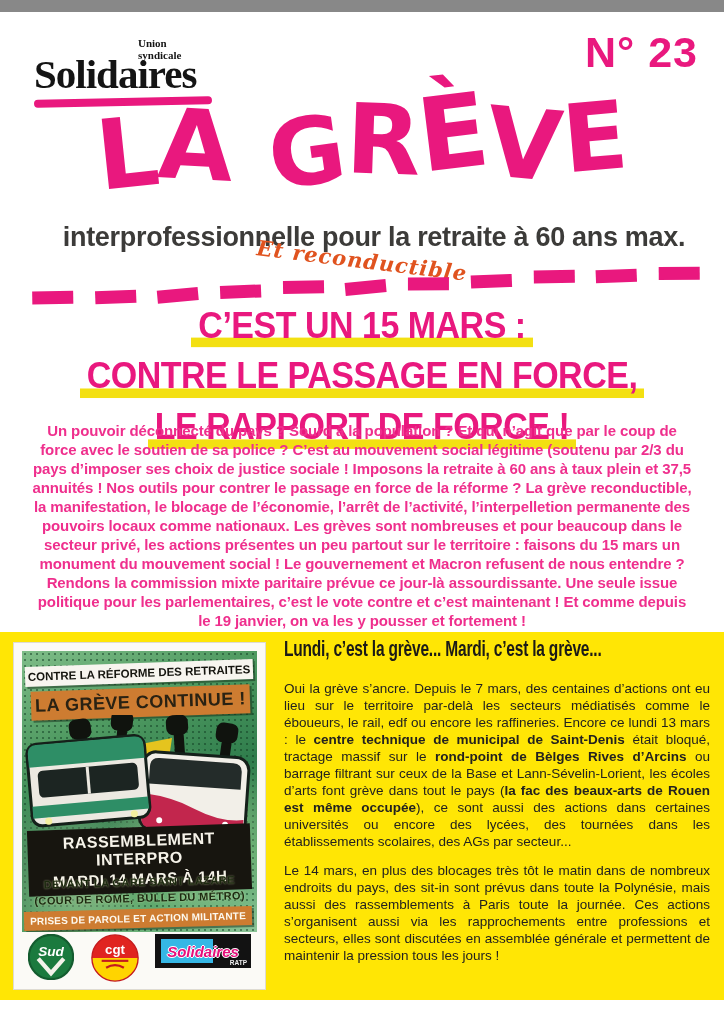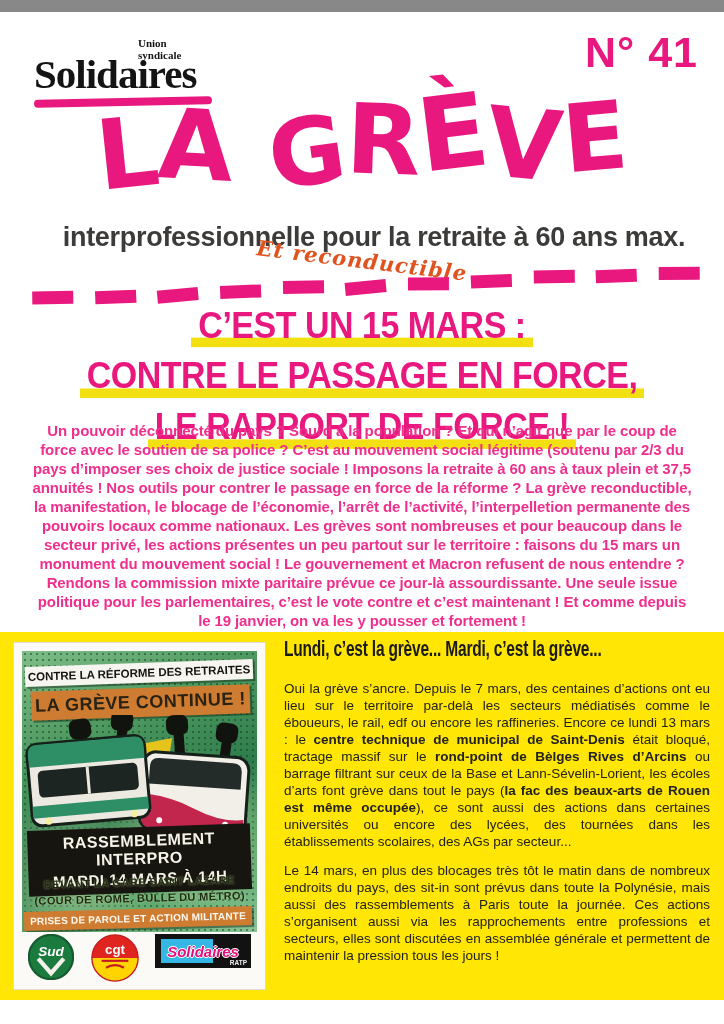--- a/index.html
+++ b/index.html
@@ -150,21 +150,21 @@
 <body>
 
 <div class="page">
 
   <div class="logo">
     <div class="logo-top">Union
 syndicale</div>
     <div class="logo-main">Solidaires</div>
     <div class="logo-underline"></div>
   </div>
-  <div class="issue">N° 41</div>
+  <div class="issue">N° 23</div>
 
   <div class="title"><span class="ltr">L</span><span class="ltr">A</span><span class="ltr"> </span><span class="ltr">G</span><span class="ltr">R</span><span class="ltr">È</span><span class="ltr">V</span><span class="ltr">E</span></div>
   <div class="subtitle">interprofessionnelle pour la retraite à 60 ans max.</div>
   <div class="hand-wrap">
     <span class="hand">Et reconductible</span>
   </div>
 
   <div class="dashes">
     <div class="dash"></div>
       <div class="dash"></div>

